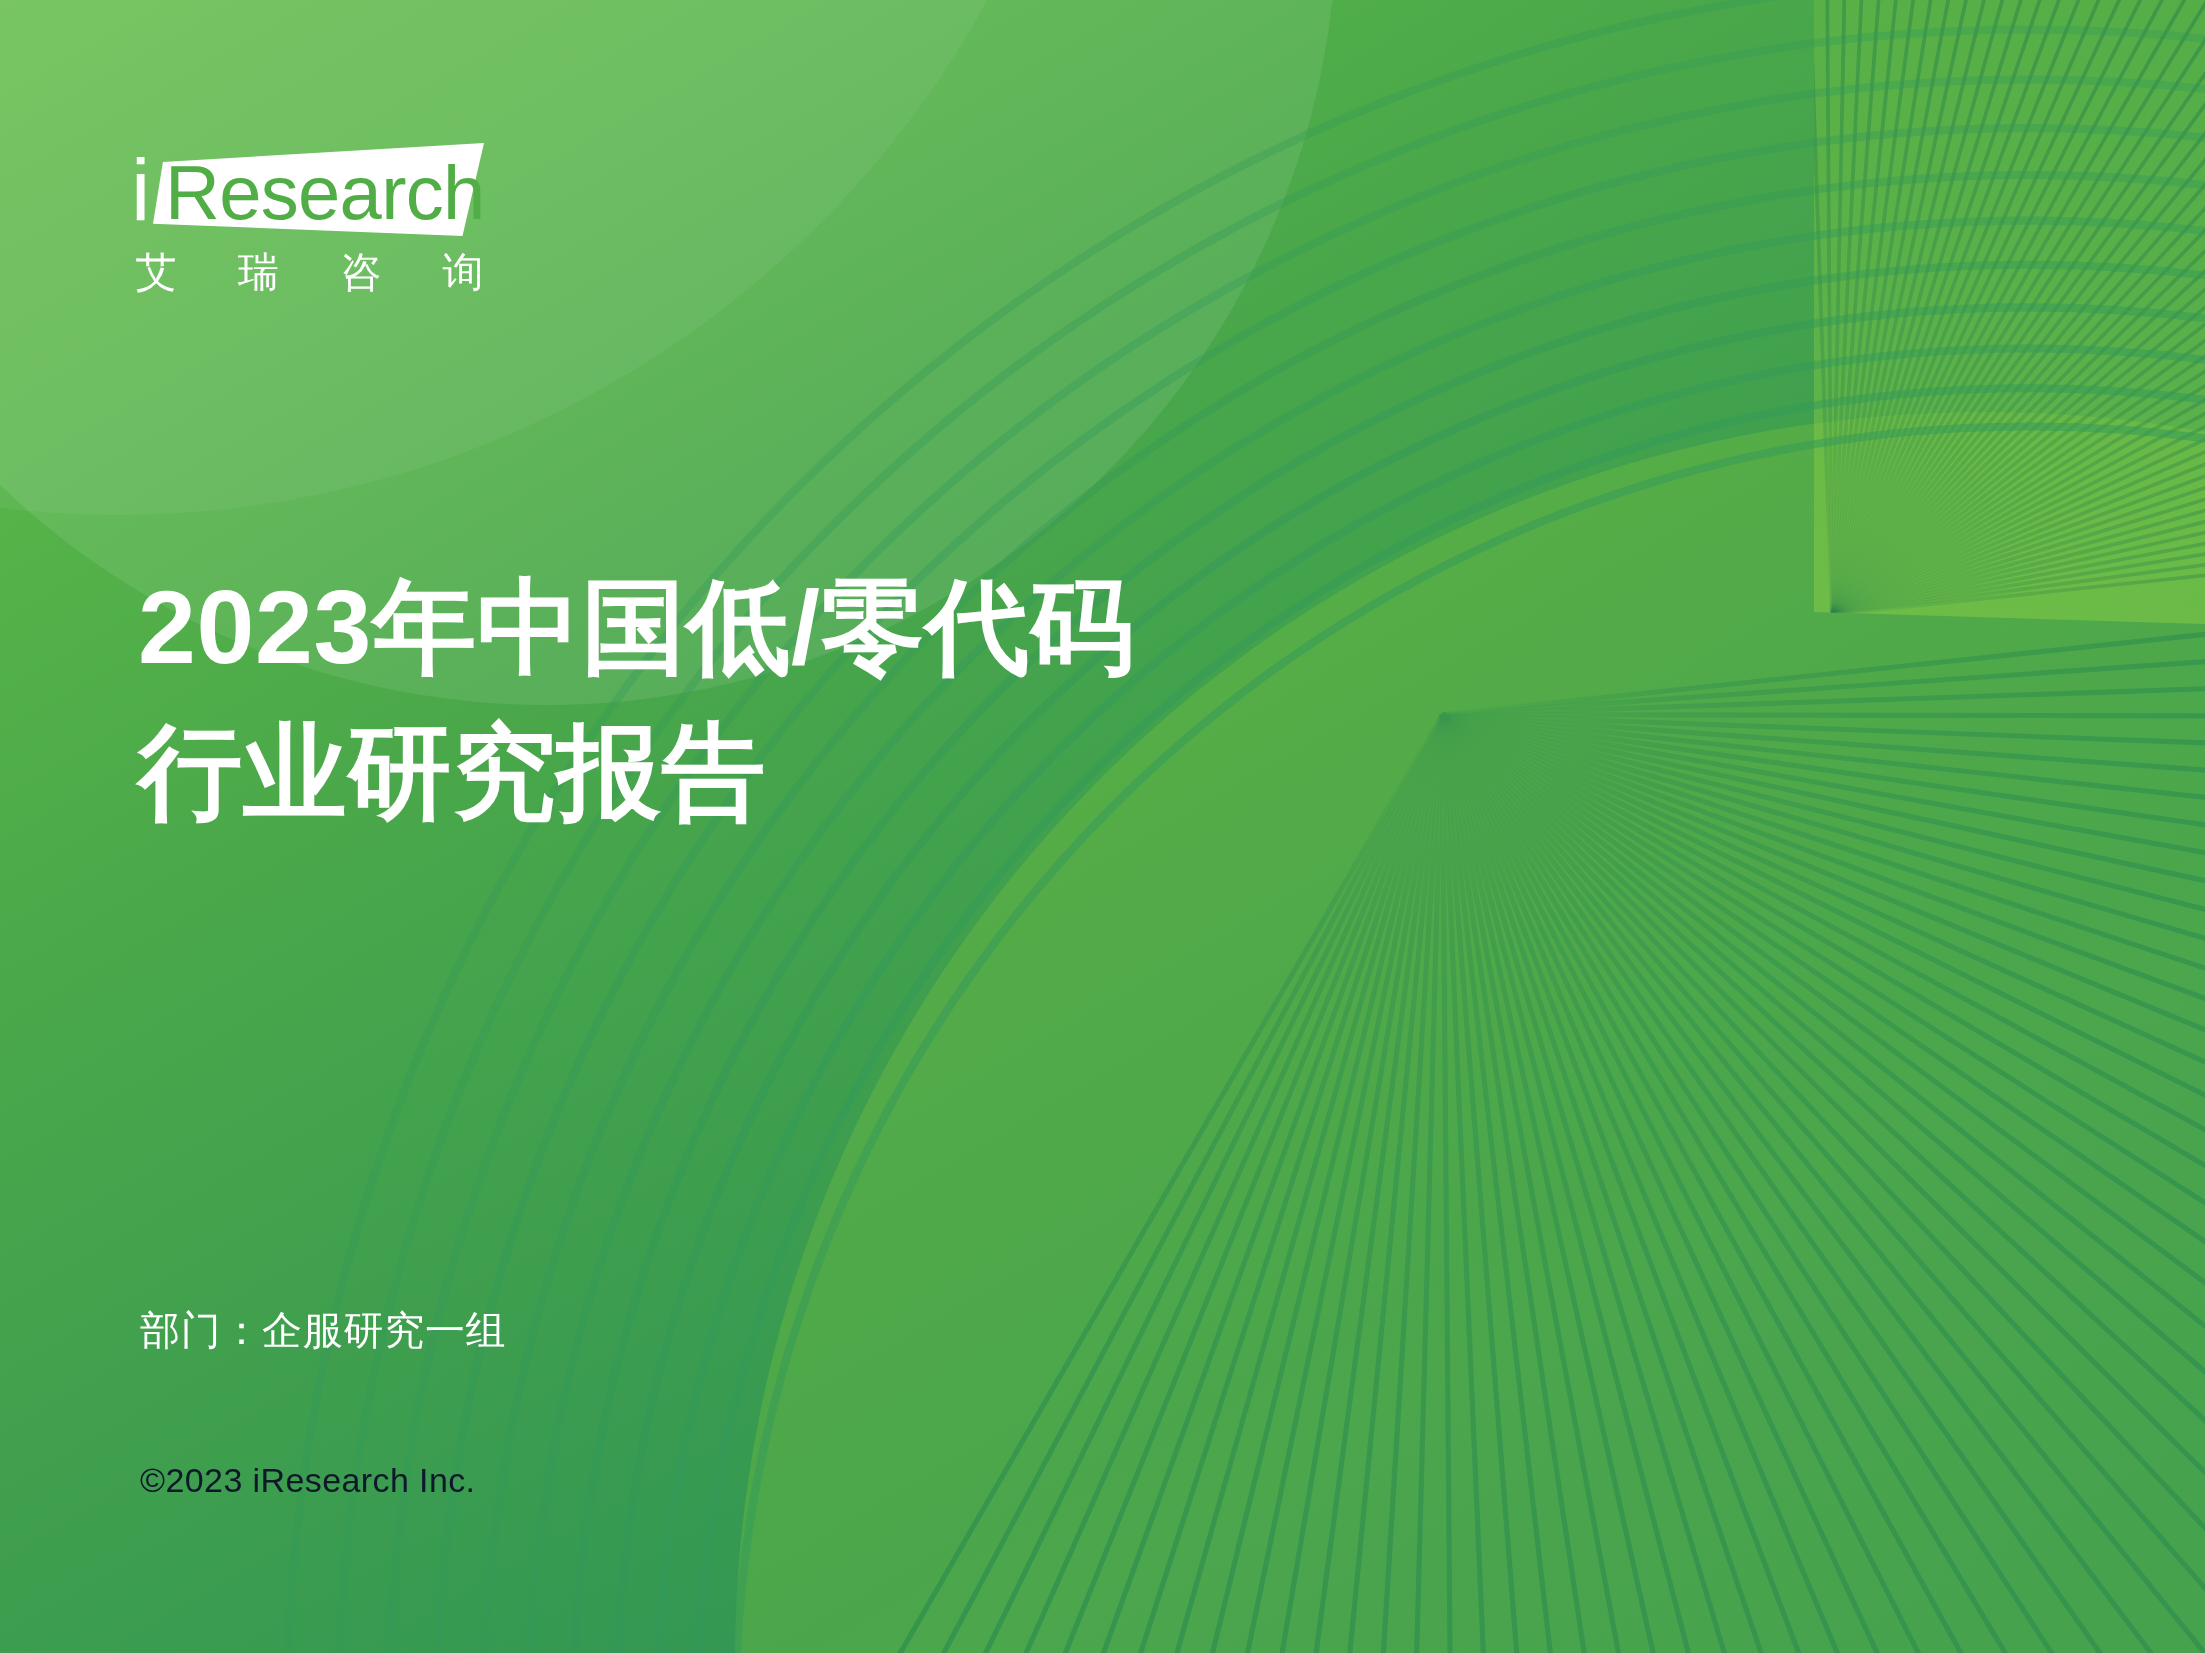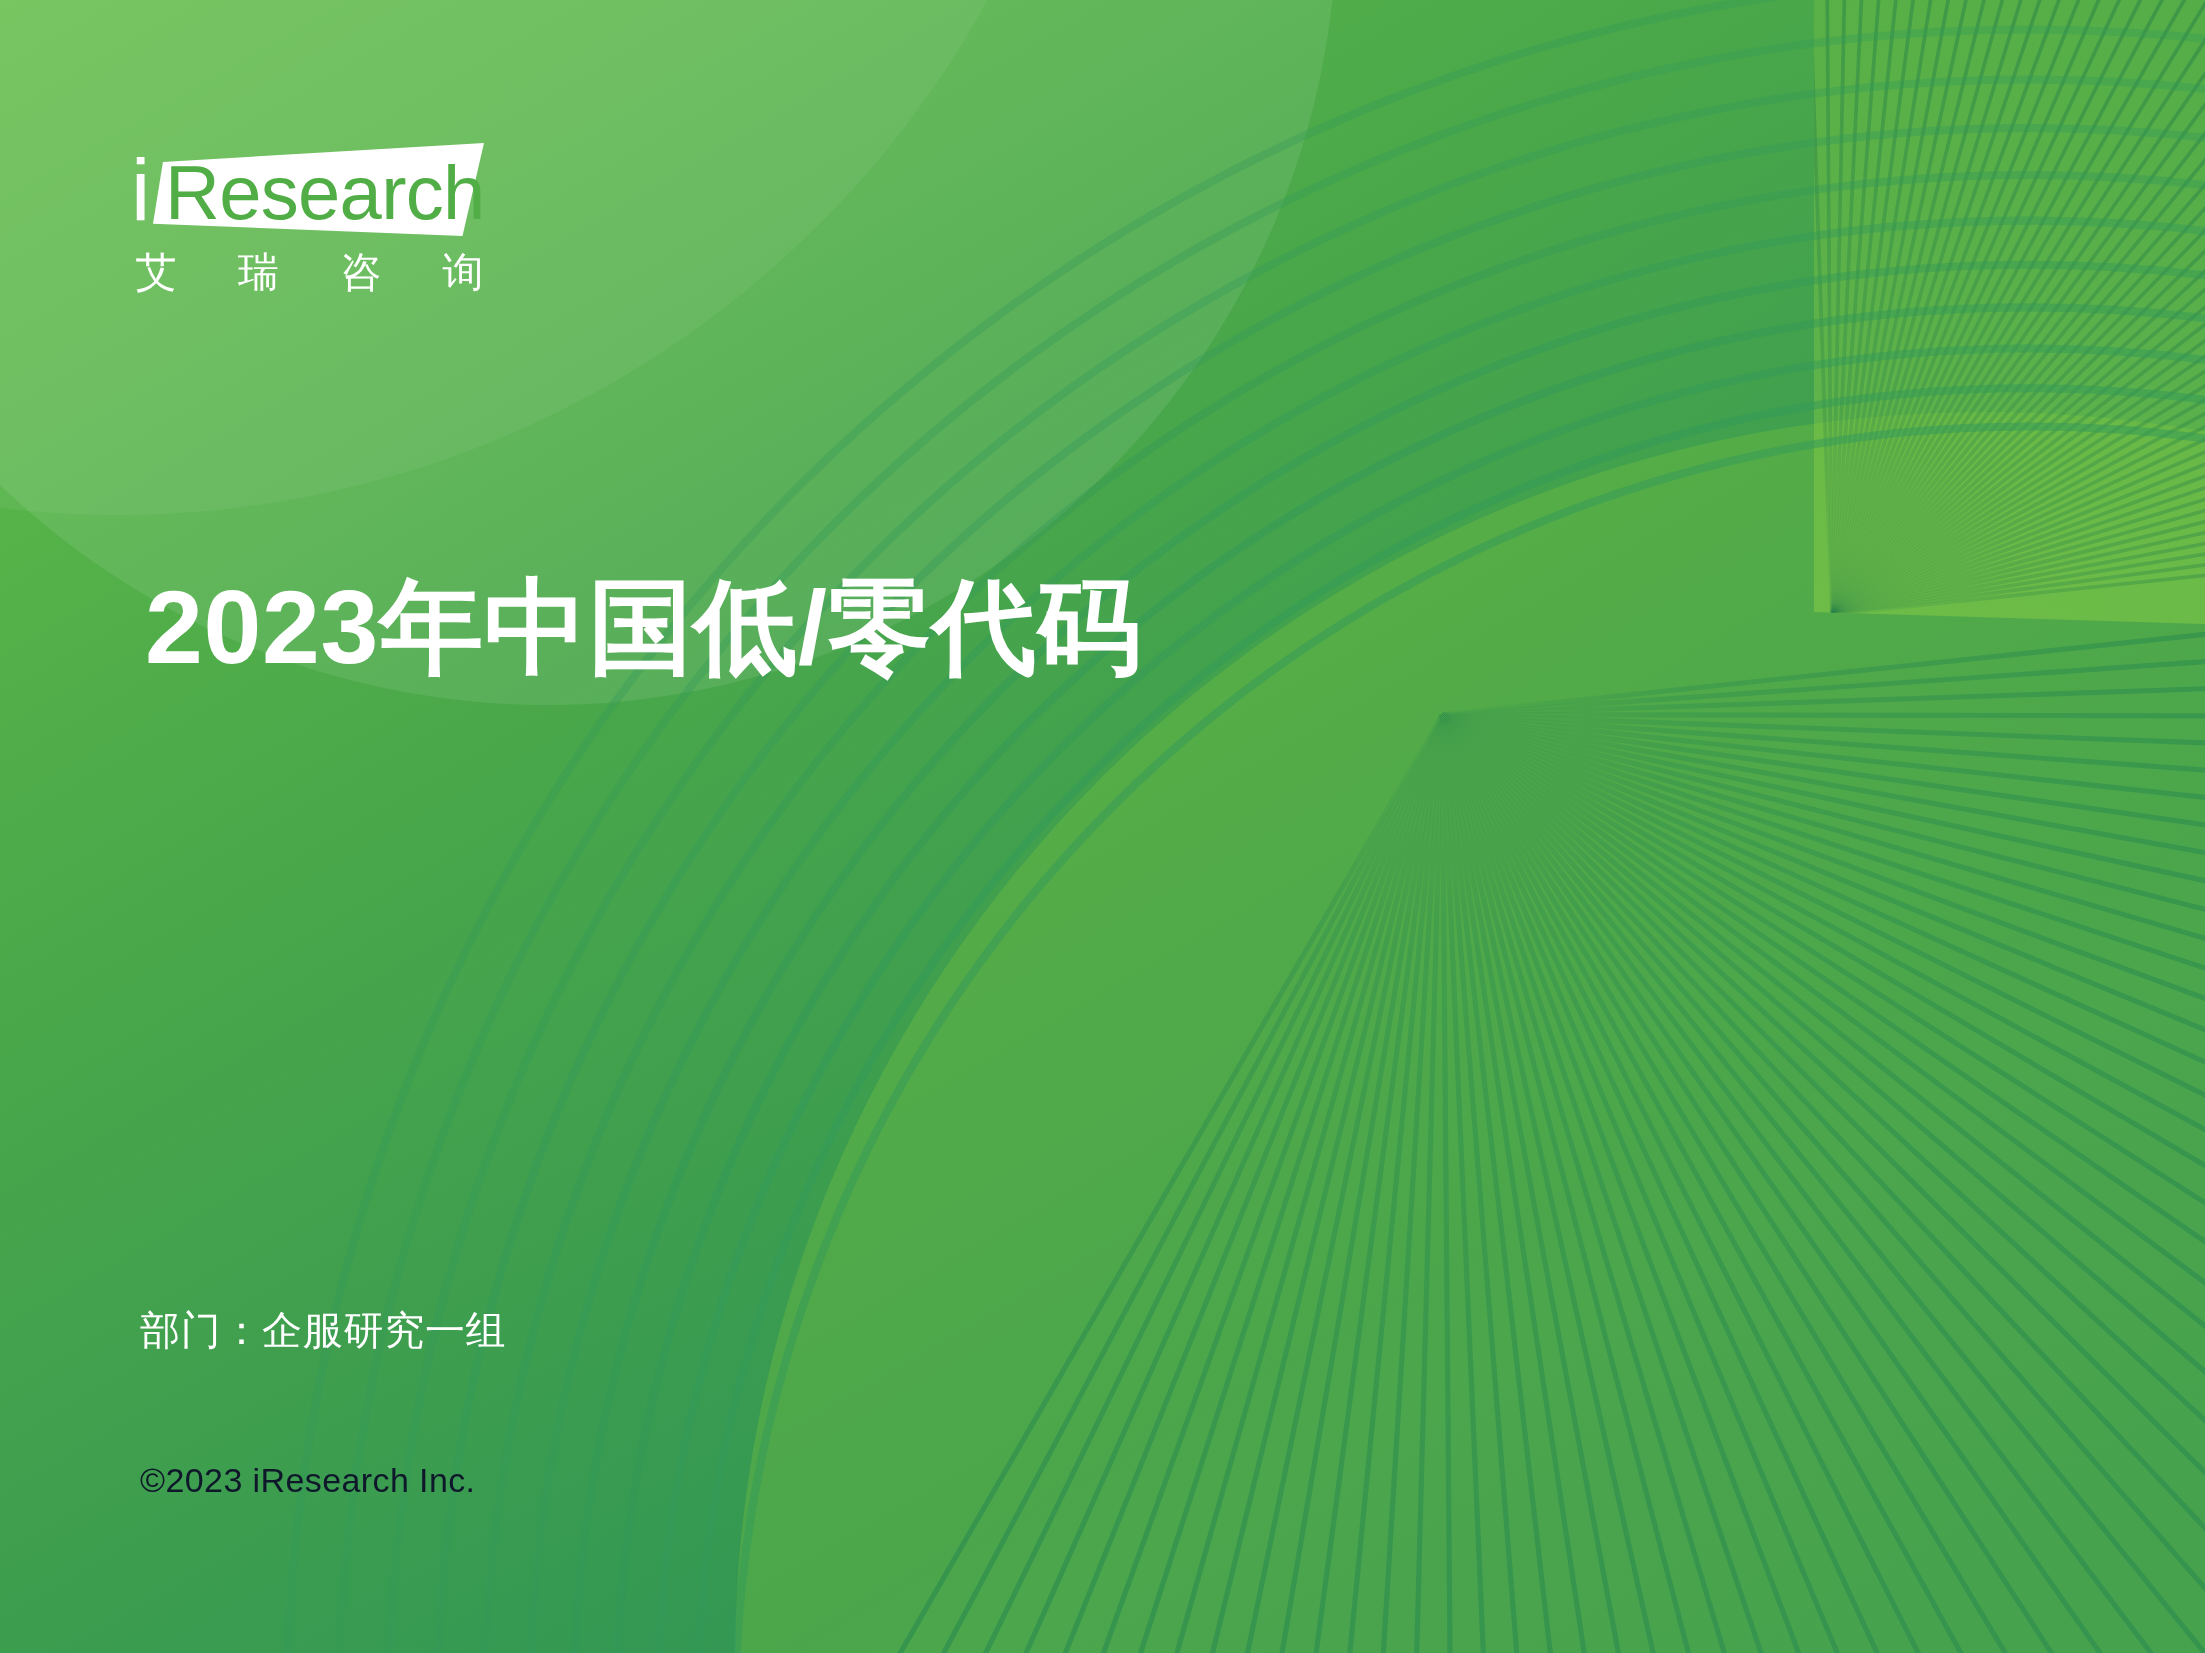--- a/index.html
+++ b/index.html
@@ -89,21 +89,21 @@
   .logo-cn {
     position: absolute; left: 4.4px; top: 115px;
     color: #ffffff;
     font-size: 41px; line-height: 41px;
     letter-spacing: 25px;
     font-weight: 300;
     white-space: nowrap;
   }
 
   
-  .title-block { position: absolute; left: 138px; top: 566px; width: 1544px; margin-left: 7px; }
+  .title-block { position: absolute; left: 138px; top: 566px; width: 1544px; }
   .title-line {
     color: #ffffff;
     font-size: 104px;
     line-height: 123px;
     font-weight: 700;
     letter-spacing: 0.7px;
     white-space: nowrap;
     margin: 0;
   }
   .title-line + .title-line { margin-top: 22px; }
@@ -317,19 +317,20 @@
 
   <div class="logo">
     <div class="logo-plate"></div>
     <span class="logo-i">i</span>
     <span class="logo-word">Research</span>
     <div class="logo-cn">艾 瑞 咨 询</div>
   </div>
 
   <div class="title-block">
     <div class="title-line">2023年中国低/零代码</div>
+    <div class="title-line">行业研究报告</div>
   </div>
 
   <div class="dept">部门：企服研究一组</div>
   <div class="copyright">©2023 iResearch Inc.</div>
 
 </div>
 
 
 </body></html>

